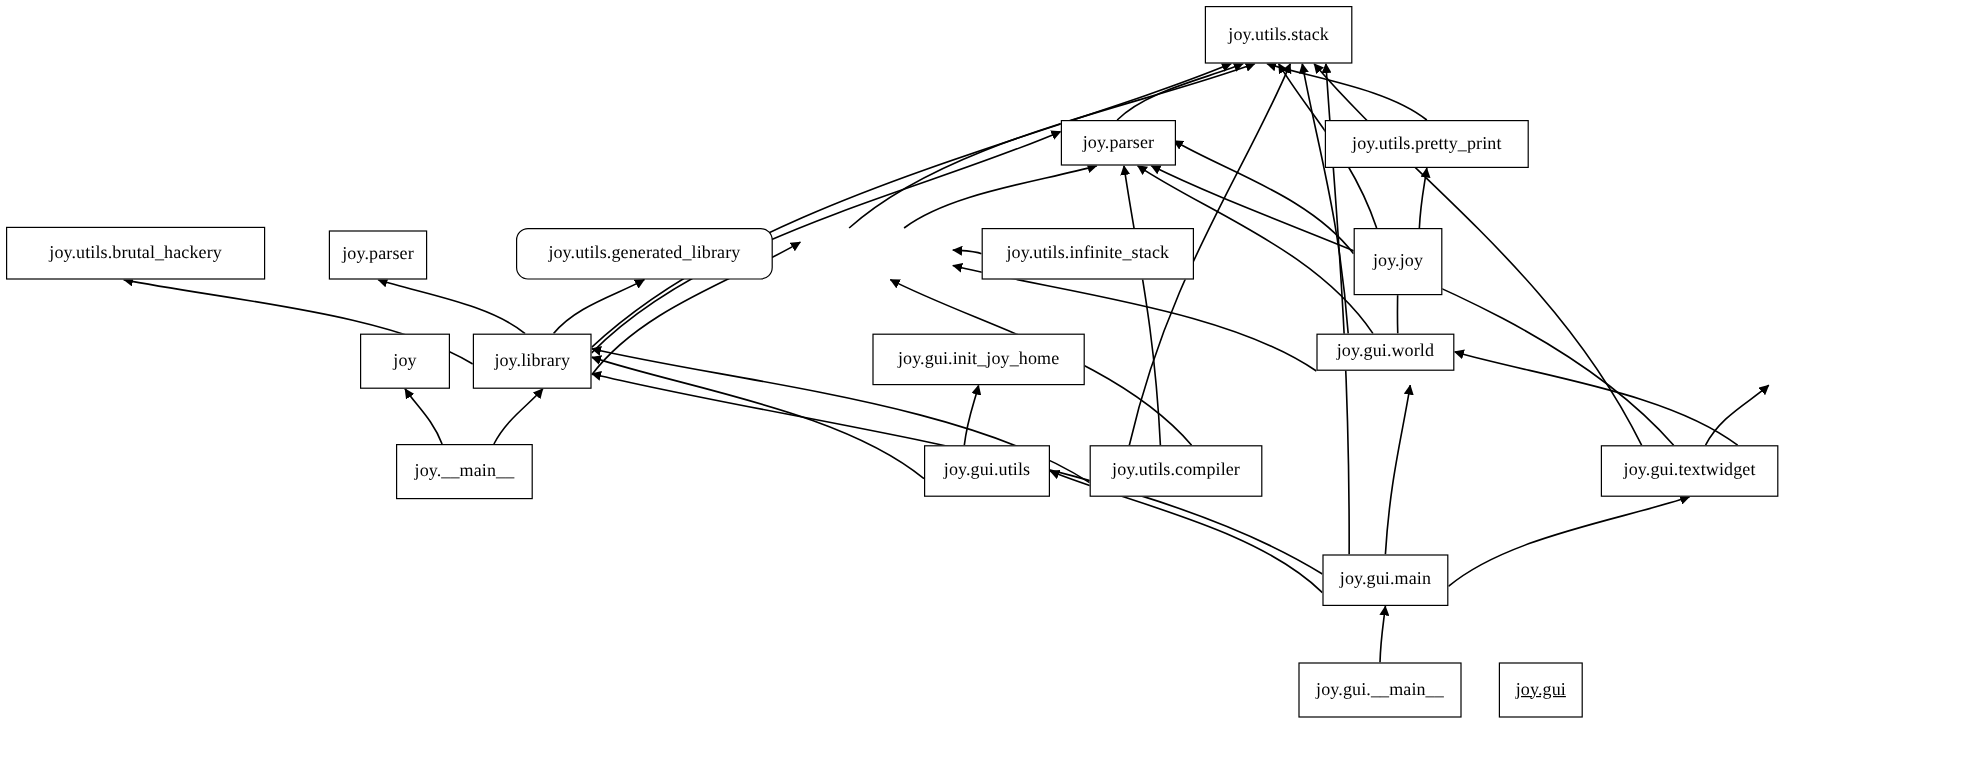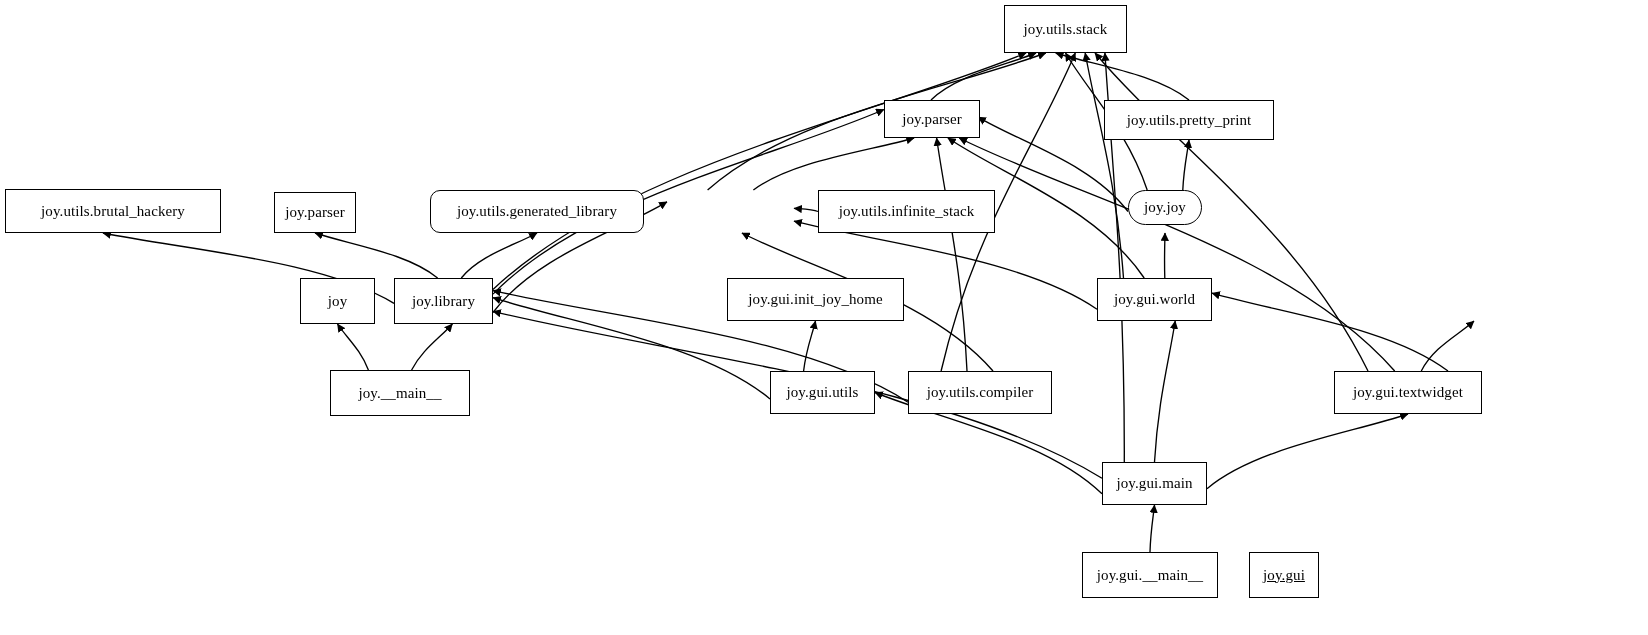--- a/index.html
+++ b/index.html
@@ -114,36 +114,36 @@
       </div>
       <div class="node" style="left: 274px; top: 192px; width: 82px; height: 41px;">
         <span class="node-label">joy.parser</span>
       </div>
       <div class="node" style="left: 430px; top: 190px; width: 214px; height: 43px; border-radius: 10px;">
         <span class="node-label">joy.utils.generated_library</span>
       </div>
       <div class="node" style="left: 818px; top: 190px; width: 177px; height: 43px;">
         <span class="node-label">joy.utils.infinite_stack</span>
       </div>
-      <div class="node" style="left: 1128px; top: 190px; width: 74px; height: 35px; border-radius: 20px;">
+      <div class="node" style="left: 1128px; top: 190px; width: 74px; height: 56px;">
         <span class="node-label">joy.joy</span>
       </div>
       <div class="node" style="left: 300px; top: 278px; width: 75px; height: 46px;">
         <span class="node-label">joy</span>
       </div>
       <div class="node" style="left: 394px; top: 278px; width: 99px; height: 46px;">
         <span class="node-label">joy.library</span>
       </div>
       <div class="node" style="left: 727px; top: 278px; width: 177px; height: 43px;">
         <span class="node-label">joy.gui.init_joy_home</span>
       </div>
-      <div class="node" style="left: 1097px; top: 278px; width: 115px; height: 43px;">
+      <div class="node" style="left: 1097px; top: 278px; width: 115px; height: 31px;">
         <span class="node-label">joy.gui.world</span>
       </div>
-      <div class="node" style="left: 330px; top: 370px; width: 140px; height: 46px;">
+      <div class="node" style="left: 330px; top: 370px; width: 114px; height: 46px;">
         <span class="node-label">joy.__main__</span>
       </div>
       <div class="node" style="left: 770px; top: 371px; width: 105px; height: 43px;">
         <span class="node-label">joy.gui.utils</span>
       </div>
       <div class="node" style="left: 908px; top: 371px; width: 144px; height: 43px; align-items: center;">
         <span class="node-label">joy.utils.compiler</span>
       </div>
       <div class="node" style="left: 1334px; top: 371px; width: 148px; height: 43px;">
         <span class="node-label">joy.gui.textwidget</span>

